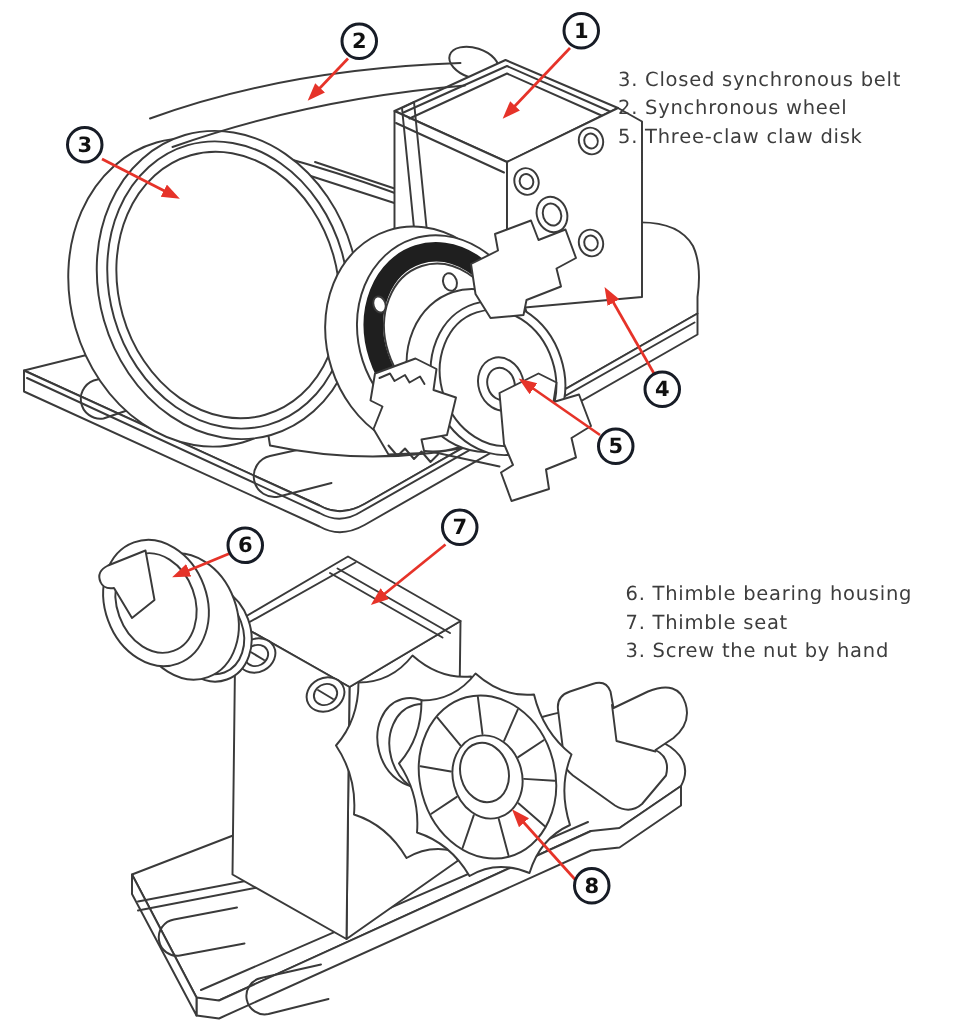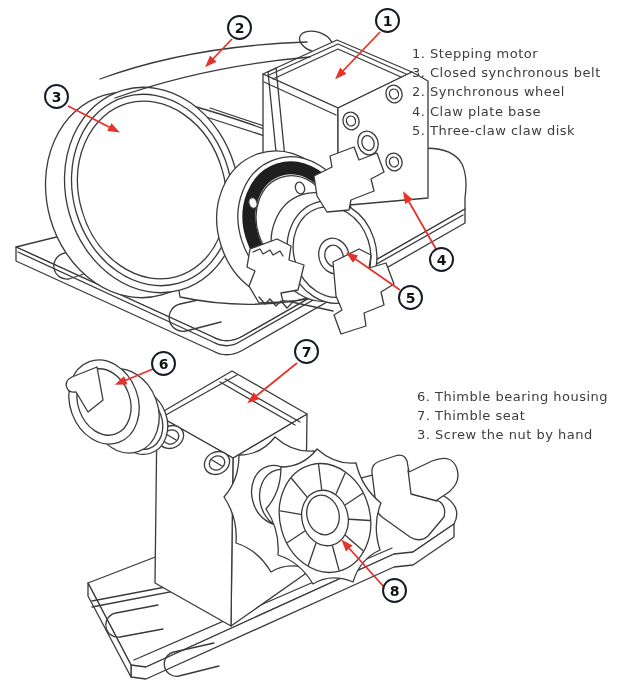--- a/index.html
+++ b/index.html
@@ -194,24 +194,22 @@
   <div class="badge" style="left:375px;top:8px">1</div>
   <div class="badge" style="left:227px;top:15px">2</div>
   <div class="badge" style="left:44px;top:84px">3</div>
   <div class="badge" style="left:429px;top:247px">4</div>
   <div class="badge" style="left:398px;top:285px">5</div>
   <div class="badge" style="left:151px;top:351px">6</div>
   <div class="badge" style="left:294px;top:339px">7</div>
   <div class="badge" style="left:382px;top:578px">8</div>
 
   <div class="legend" style="left:412px;top:44px">
-    <div>1. Stepping motor</div>
     <div>3. Closed synchronous belt</div>
     <div>2. Synchronous wheel</div>
-    <div>4. Claw plate base</div>
     <div>5. Three-claw claw disk</div>
   </div>
   <div class="legend" style="left:417px;top:387px">
     <div>6. Thimble bearing housing</div>
     <div>7. Thimble seat</div>
     <div>3. Screw the nut by hand</div>
   </div>
 
 </div>
 

